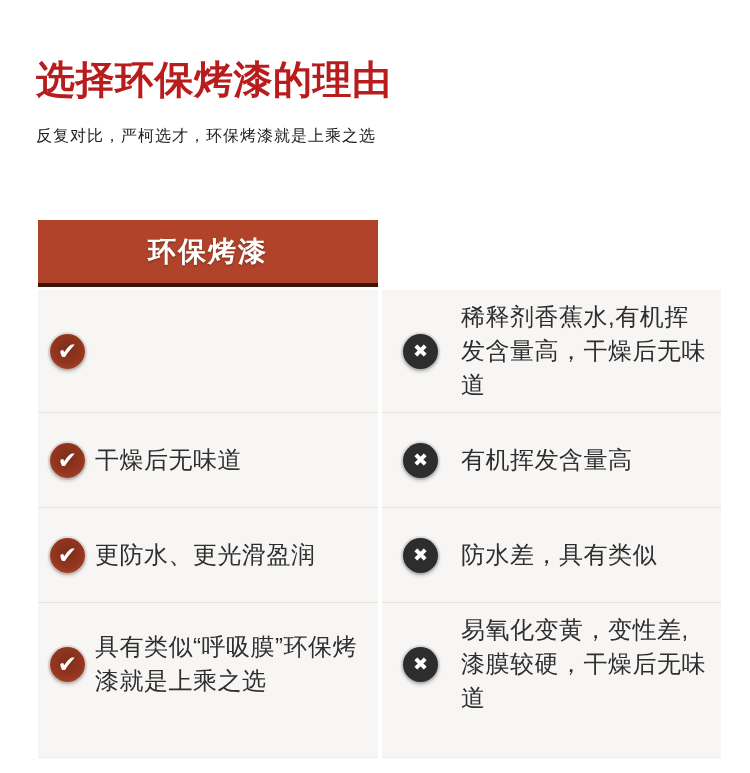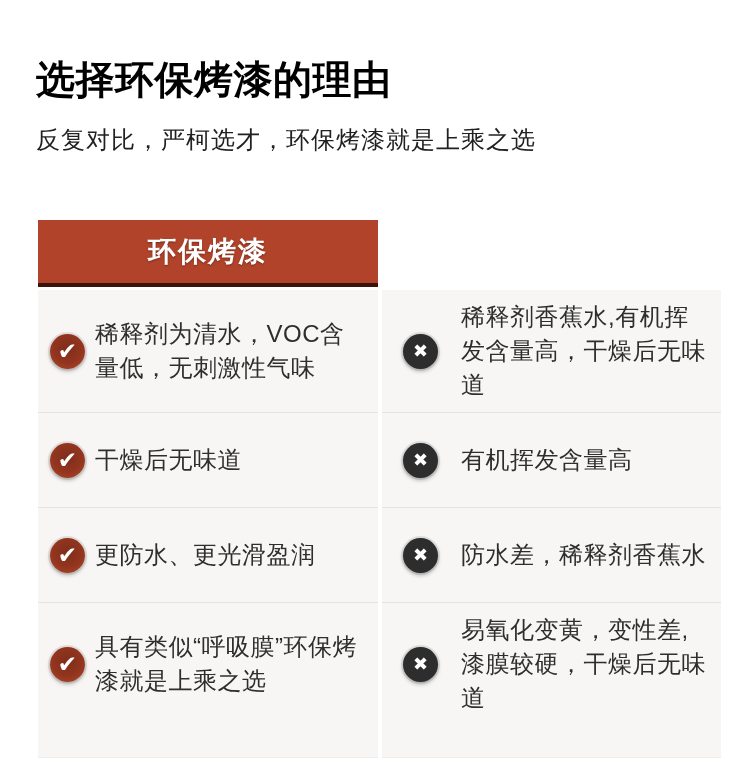--- a/index.html
+++ b/index.html
@@ -6,26 +6,26 @@
   html,body { background:#ffffff; }
   body {
     width:750px; height:773px;
     font-family:"Liberation Sans","DejaVu Sans",sans-serif;
     position:relative; overflow:hidden;
   }
   .page { position:relative; width:750px; height:773px; background:#ffffff; }
 
   .title {
     position:absolute; left:36px; top:56px;
-    font-size:39px; font-weight:700; color:#000000;
+    font-size:39px; font-weight:700; color:#b91c1c;
     letter-spacing:0.5px; line-height:1.25;
   }
   .subtitle {
     position:absolute; left:36px; top:126px;
-    font-size:24px; font-weight:400; color:#212121;
+    font-size:16px; font-weight:400; color:#212121;
     letter-spacing:1px; line-height:1.2;
   }
 
   .cmp-table { position:absolute; left:38px; top:220px; width:683px; }
 
   .thead { display:grid; grid-template-columns:340px 339px; column-gap:7px; }
   .th {
     height:67px; display:flex; align-items:center; justify-content:center;
     font-size:28px; font-weight:700; letter-spacing:2px;
   }
@@ -84,21 +84,20 @@
     <div class="thead">
       <div class="th th-eco">
         <span>环保烤漆</span>
       </div>
     </div>
 
     <div class="tbody">
 
       <div class="cell cell-eco">
         <span class="icon icon-check">✔</span>
-        <span class="cell-text">稀释剂为清水，VOC含量低，无刺激性气味</span>
       </div>
       <div class="cell cell-oil">
         <span class="icon icon-x">✖</span>
         <span class="cell-text">稀释剂香蕉水,有机挥发含量高，干燥后无味道</span>
       </div>
 
       <div class="cell cell-eco">
         <span class="icon icon-check">✔</span>
         <span class="cell-text">干燥后无味道</span>
       </div>
@@ -106,21 +105,21 @@
         <span class="icon icon-x">✖</span>
         <span class="cell-text">有机挥发含量高</span>
       </div>
 
       <div class="cell cell-eco">
         <span class="icon icon-check">✔</span>
         <span class="cell-text">更防水、更光滑盈润</span>
       </div>
       <div class="cell cell-oil">
         <span class="icon icon-x">✖</span>
-        <span class="cell-text">防水差，稀释剂香蕉水</span>
+        <span class="cell-text">防水差，具有类似</span>
       </div>
 
       <div class="cell cell-eco cell-last">
         <span class="icon icon-check">✔</span>
         <span class="cell-text">具有类似“呼吸膜”环保烤漆就是上乘之选</span>
       </div>
       <div class="cell cell-oil cell-last">
         <span class="icon icon-x">✖</span>
         <span class="cell-text">易氧化变黄，变性差,漆膜较硬，干燥后无味道</span>
       </div>

